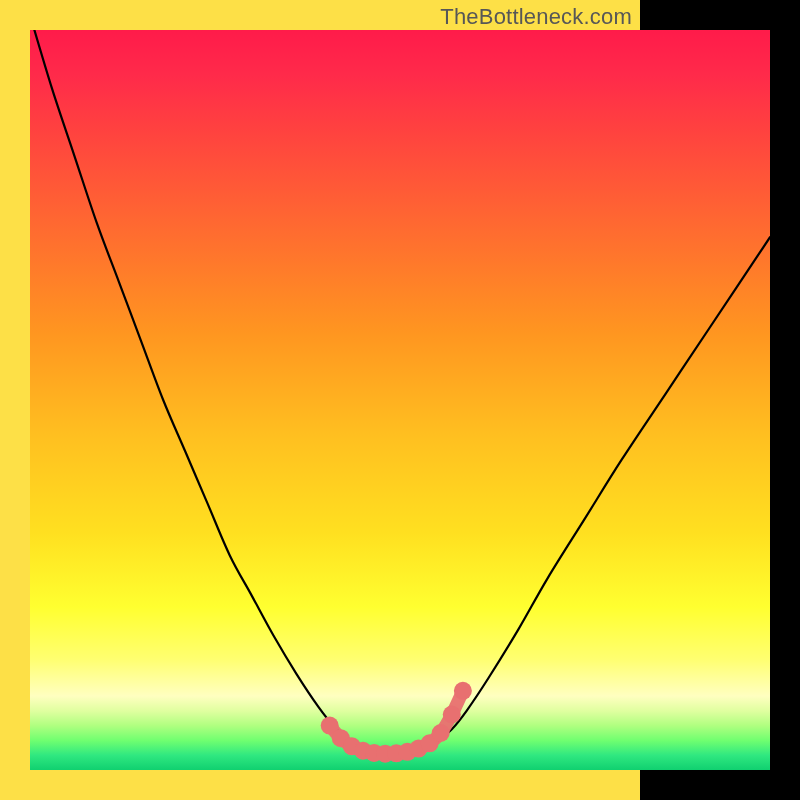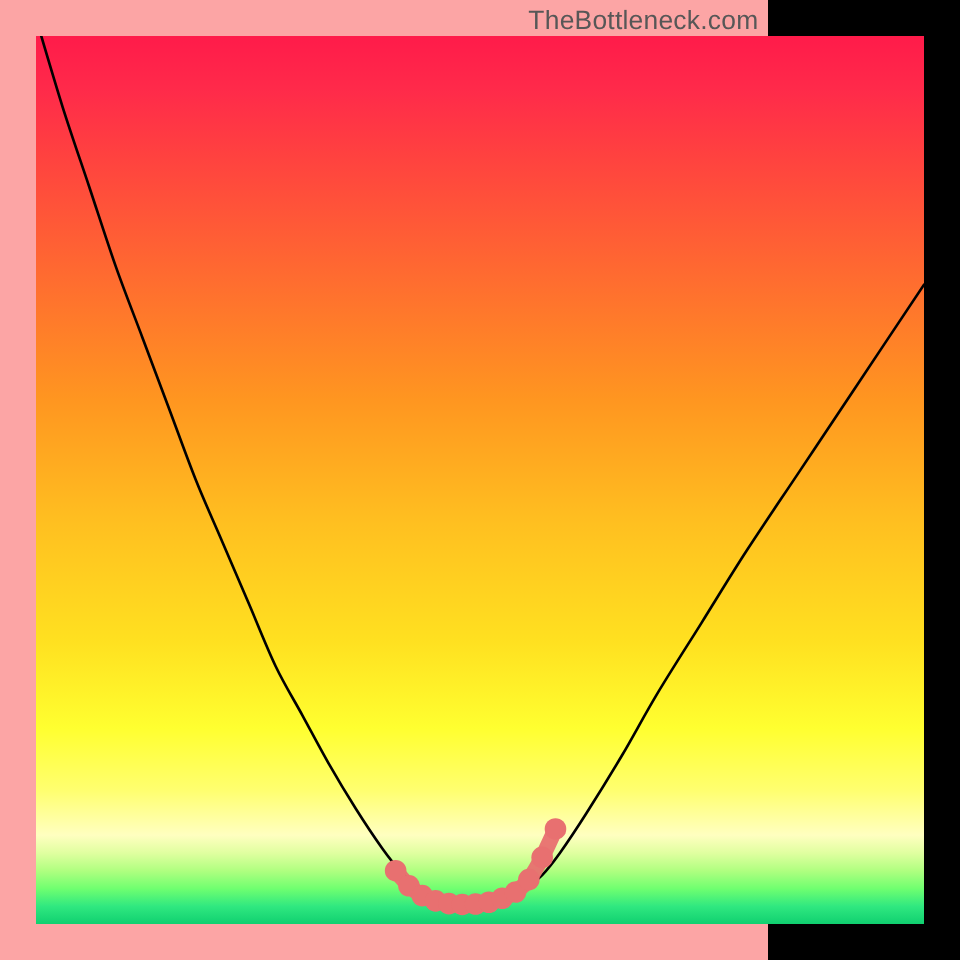--- a/index.html
+++ b/index.html
@@ -10,21 +10,21 @@
     background: #000000;
     overflow: hidden;
     font-family: Arial, Helvetica, sans-serif;
   }
   .frame {
     position: absolute;
     left: 0;
     top: 0;
     width: 640px;
     height: 800px;
-    background: #fca5a5;
+    background: #fde047;
   }
   .plot-area {
     position: absolute;
     left: 30px;
     top: 30px;
     width: 740px;
     height: 740px;
     background: linear-gradient(to bottom,
       #ff1b4a 0%,
       #ff2a4a 6%,

